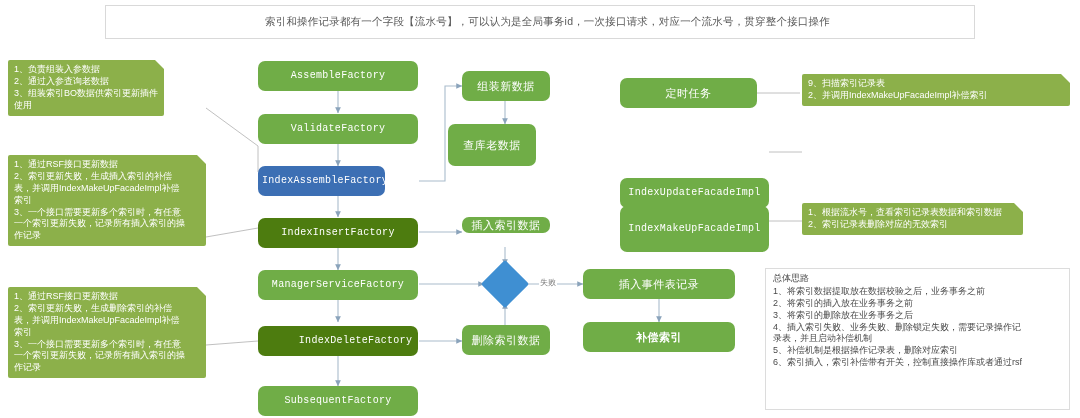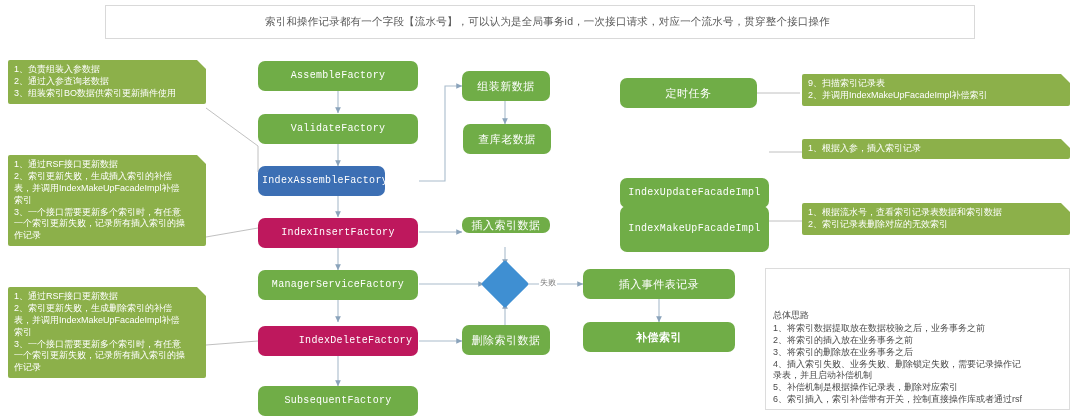--- a/index.html
+++ b/index.html
@@ -26,21 +26,21 @@
   .node{
     position:absolute;box-sizing:border-box;
     border-radius:7px;
     display:flex;align-items:center;justify-content:center;
     text-align:center;line-height:1.15;
     color:#ffffff;
     padding:2px 4px;
   }
   .node.green{background:#70ad47;}
   .node.blue{background:#3c6fb4;}
-  .node.gray{background:#be185d;}
+  .node.gray{background:#4d7c0f;}
   .node .lbl{display:block;width:100%;}
   .node.mono .lbl{font-family:"Liberation Mono","DejaVu Sans Mono",monospace;font-size:10px;letter-spacing:.3px;}
   .node.cjk .lbl{font-size:11px;letter-spacing:.5px;}
 
   
   .diamond{
     position:absolute;width:34px;height:34px;background:#3f8fd2;
     transform:rotate(45deg);border-radius:2px;
   }
 
@@ -58,21 +58,21 @@
     border-top:9px solid #ffffff;
   }
   .note .line{display:block;white-space:normal;}
 
   
   .textblock{
     position:absolute;box-sizing:border-box;
     border:1px solid #dcdcdc;background:#ffffff;
     padding:4px 7px;font-size:9px;line-height:1.32;color:#4a4a4a;
   }
-  .textblock .ttl{display:block;margin-bottom:1px;margin-top:37px;}
+  .textblock .ttl{display:block;margin-bottom:1px;}
   .textblock .line{display:block;}
 
   
   .svg-layer{position:absolute;left:0;top:0;width:1080px;height:418px;pointer-events:none;}
   .edge-label{
     position:absolute;font-size:8px;color:#7f7f7f;background:#fff;padding:0 1px;
   }
 </style>
 </head>
 <body>
@@ -152,21 +152,21 @@
   </div>
 
   <div class="node green mono" style="left:258px;top:386px;width:160px;height:30px;">
     <span class="lbl">SubsequentFactory</span>
   </div>
 
   <div class="node green cjk" style="left:462px;top:71px;width:88px;height:30px;">
     <span class="lbl">组装新数据</span>
   </div>
 
-  <div class="node green cjk" style="left:463px;top:124px;width:88px;height:30px;">
+  <div class="node green cjk" style="left:448px;top:124px;width:88px;height:42px;">
     <span class="lbl">查库老数据</span>
   </div>
 
   <div class="node green cjk" style="left:462px;top:217px;width:88px;height:16px;">
     <span class="lbl">插入索引数据</span>
   </div>
 
   <div class="node green cjk" style="left:462px;top:325px;width:88px;height:30px;">
     <span class="lbl">删除索引数据</span>
   </div>
@@ -188,21 +188,21 @@
   </div>
 
   <div class="node green mono" style="left:620px;top:142px;width:149px;height:30px;margin-top:36px;">
     <span class="lbl">IndexUpdateFacadeImpl</span>
   </div>
 
   <div class="node green mono" style="left:620px;top:206px;width:149px;height:46px;">
     <span class="lbl">IndexMakeUpFacadeImpl</span>
   </div>
 
-  <div class="note" style="left:8px;top:60px;width:198px;">
+  <div class="note" style="left:8px;top:60px;width:156px;">
     <span class="line">1、负责组装入参数据</span>
     <span class="line">2、通过入参查询老数据</span>
     <span class="line">3、组装索引BO数据供索引更新插件使用</span>
   </div>
 
   <div class="note" style="left:8px;top:155px;width:198px;">
     <span class="line">1、通过RSF接口更新数据</span>
     <span class="line">2、索引更新失败，生成插入索引的补偿</span>
     <span class="line">表，并调用IndexMakeUpFacadeImpl补偿</span>
     <span class="line">索引</span>
@@ -219,25 +219,22 @@
     <span class="line">3、一个接口需要更新多个索引时，有任意</span>
     <span class="line">一个索引更新失败，记录所有插入索引的操</span>
     <span class="line">作记录</span>
   </div>
 
   <div class="note" style="left:802px;top:74px;width:268px;">
     <span class="line">9、扫描索引记录表</span>
     <span class="line">2、并调用IndexMakeUpFacadeImpl补偿索引</span>
   </div>
 
-  <div class="note" style="left:802px;top:139px;width:268px;">
-    <span class="line">1、根据入参，插入索引记录</span>
-  </div>
-
-  <div class="note" style="left:802px;top:203px;width:268px;">
+
+  <div class="note" style="left:802px;top:203px;width:221px;">
     <span class="line">1、根据流水号，查看索引记录表数据和索引数据</span>
     <span class="line">2、索引记录表删除对应的无效索引</span>
   </div>
 
   <div class="textblock" style="left:765px;top:268px;width:305px;height:142px;">
     <span class="ttl">总体思路</span>
     <span class="line">1、将索引数据提取放在数据校验之后，业务事务之前</span>
     <span class="line">2、将索引的插入放在业务事务之前</span>
     <span class="line">3、将索引的删除放在业务事务之后</span>
     <span class="line">4、插入索引失败、业务失败、删除锁定失败，需要记录操作记</span>

